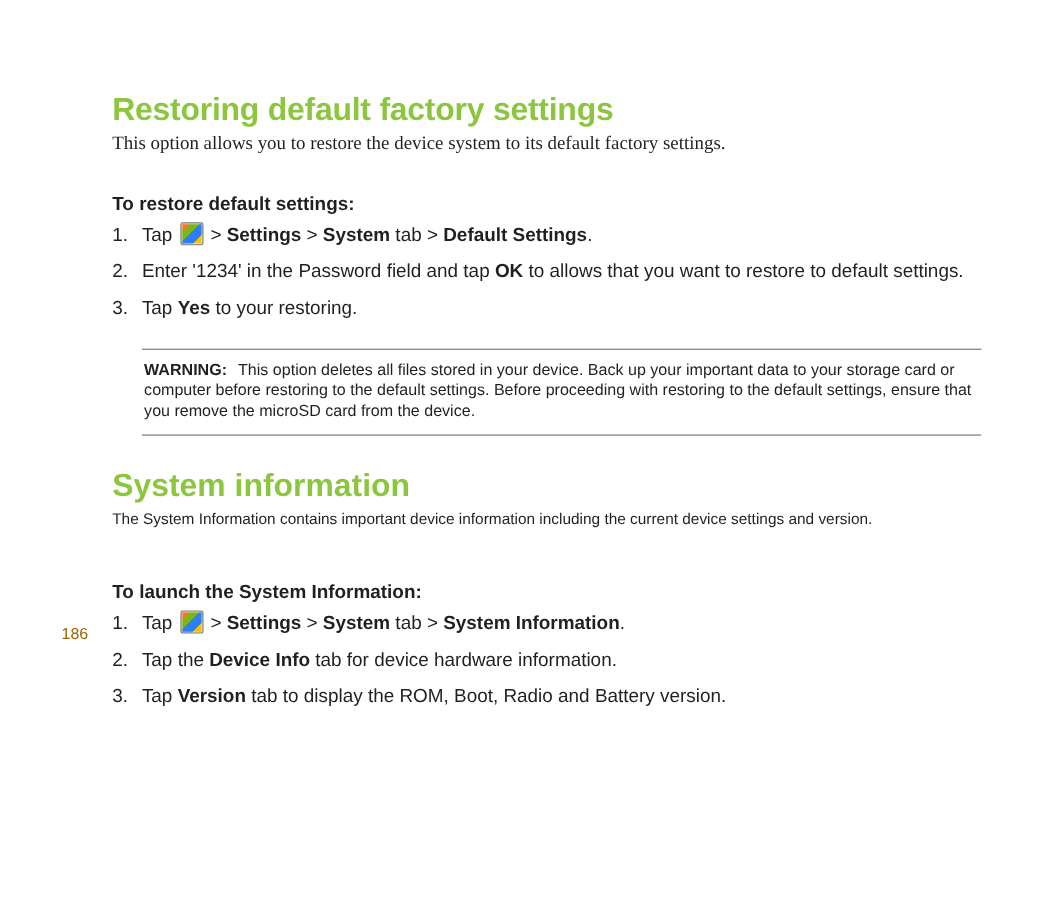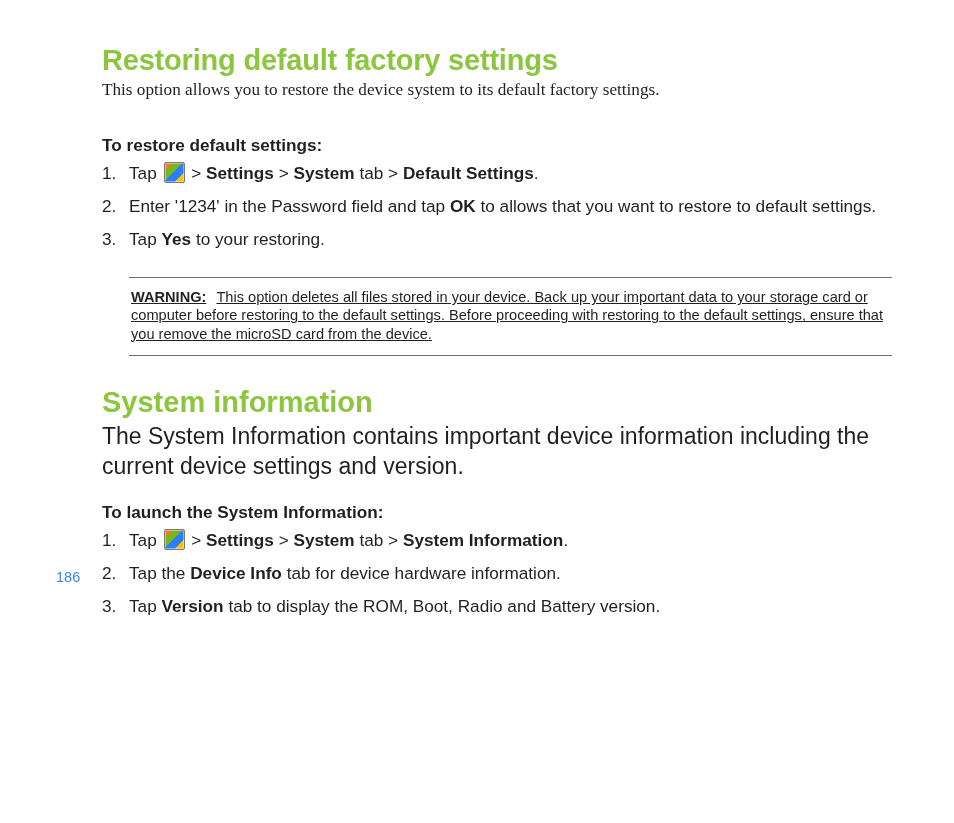--- a/index.html
+++ b/index.html
@@ -1,32 +1,32 @@
 <!DOCTYPE html>
 <html><head>
   <meta charset="utf-8">
   <style>
     * { margin: 0; padding: 0; box-sizing: border-box; }
     html, body { width: 954px; height: 823px; background: #fff; font-family: Arial, Helvetica, sans-serif; color: #231f20; }
-    .page { position: relative; width: 954px; height: 617px; padding: 44px 62px 40px 102px; }
+    .page { position: relative; width: 954px; height: 617px; padding: 84px 62px 40px 102px; }
     .heading { color: #8cc63f; font-weight: bold; font-size: 29px; letter-spacing: -0.2px; margin-bottom: 2px; font-family: Arial, Helvetica, sans-serif; }
     .intro { font-size: 17.2px; line-height: 1.25; margin-bottom: 34px; font-family: Liberation Serif, serif; }
     .subhead { font-size: 17.2px; font-weight: bold; margin-bottom: 6px; }
     ol.steps { list-style: none; counter-reset: step; }
     ol.steps li { counter-increment: step; font-size: 17.2px; line-height: 1.35; margin-bottom: 10px; position: relative; padding-left: 27px; }
     ol.steps li::before { content: counter(step) "."; position: absolute; left: 0; top: 0; }
     .b { font-weight: bold; margin-top: 24px; }
     .win-icon { display: inline-block; width: 21px; height: 21px; vertical-align: -4px; border: 1px solid #7a7a7a; border-radius: 2px; background: linear-gradient(135deg,#f47a2b 0 20%,#7cb518 20% 45%,#2a7fff 45% 75%,#f4c20d 75% 100%); box-shadow: inset 0 0 0 1px rgba(255,255,255,.4); margin: 0 2px; }
-    .note-block { margin: 26px 0 30px 27px; border-top: 1px solid #6d6e71; border-bottom: 1px solid #6d6e71; padding: 10px 2px 12px 2px; text-decoration: underline; }
+    .note-block { margin: 26px 0 30px 27px; border-top: 1px solid #6d6e71; border-bottom: 1px solid #6d6e71; padding: 10px 2px 12px 2px; }
     .note-block p { font-size: 14.6px; line-height: 1.25; font-family: Arial, Helvetica, sans-serif; }
     .note-label { font-weight: bold; padding-right: 10px; }
     .section2 { margin-top: 24px; }
     .heading2 { color: #8cc63f; font-weight: bold; font-size: 29px; margin-bottom: 3px; }
-    .intro2 { font-size: 23px; line-height: 1.3; margin-bottom: 20px; }
-    .pagenum { position: absolute; left: 56px; bottom: 32px; font-size: 14.5px; color: #3b82f6; }
+    .intro2 { font-size: 14px; line-height: 1.3; margin-bottom: 48px; }
+    .pagenum { position: absolute; left: 56px; bottom: 32px; font-size: 14.5px; color: #a16207; }
     
     .heading, .heading2 { font-stretch: condensed; }
   </style>
 </head>
 <body>
 
 <div class="page">
 
   <h1 class="heading">Restoring default factory settings</h1>
   <p class="intro">This option allows you to restore the device system to its default factory settings.</p>

